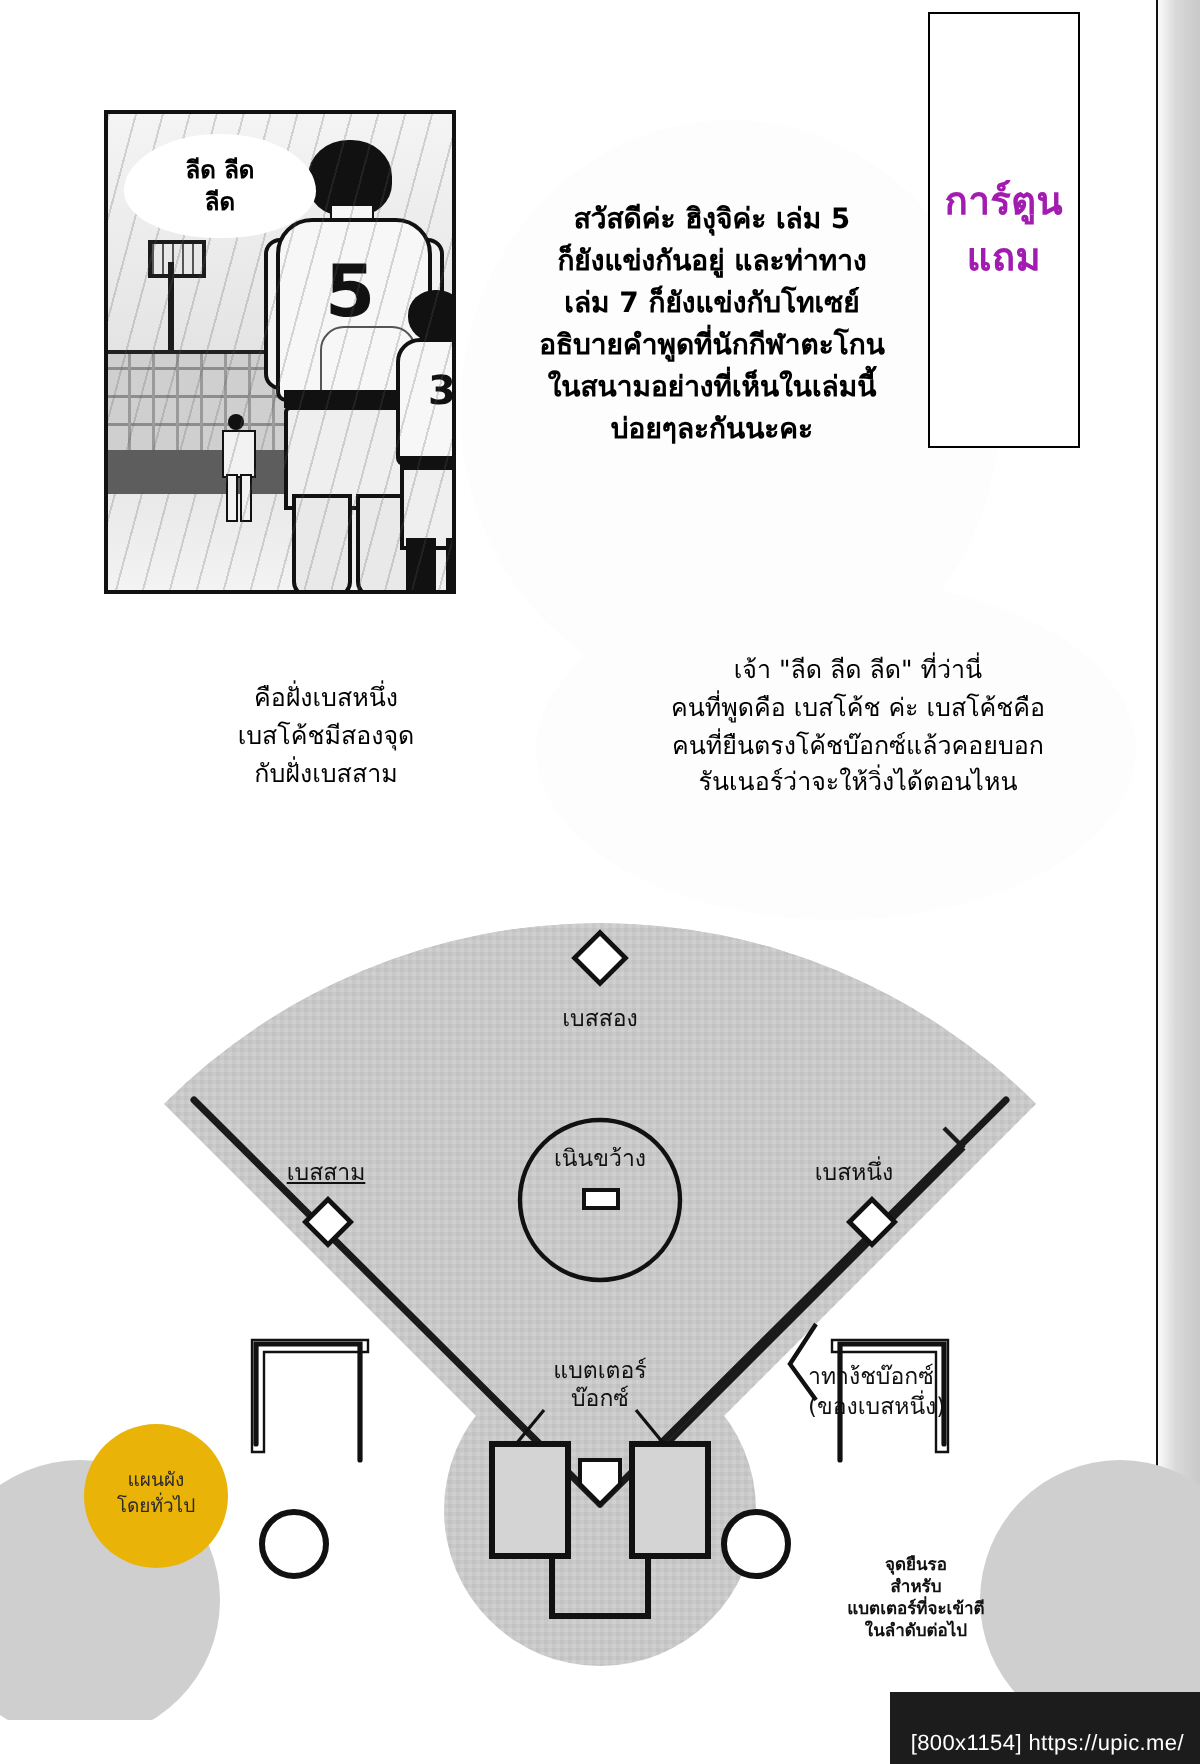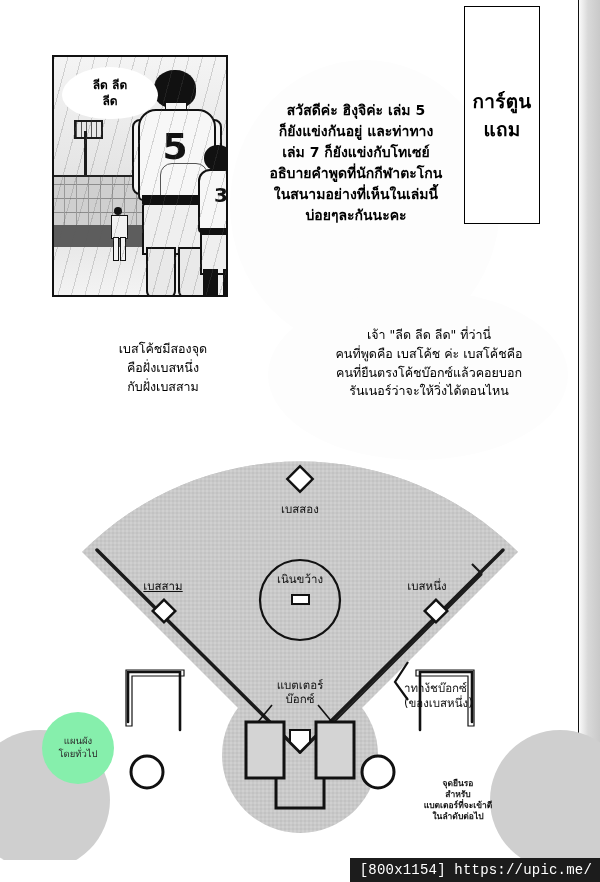--- a/index.html
+++ b/index.html
@@ -39,21 +39,21 @@
     background: #ffffff;
     z-index: 6;
     display: flex;
     flex-direction: column;
     align-items: center;
     justify-content: center;
   }
   #title-box .t-line {
     font-size: 19px;
     font-weight: bold;
-    color: #000000;
+    color: #a21caf;
     line-height: 1.5;
     letter-spacing: 0.3px;
     text-align: center;
     white-space: nowrap;
   }
 
   
   #right-edge {
     position: absolute;
     right: 0;
@@ -201,21 +201,21 @@
   #field-wrap {
     position: absolute;
     left: 0; top: 400px;
     width: 600px; height: 460px;
     z-index: 4;
   }
   #blob-left-label {
     position: absolute;
     left: 42px; top: 712px;
     width: 72px; height: 72px;
-    background: #86efac;
+    background: #eab308;
     border-radius: 50%;
     z-index: 5;
     display: flex; flex-direction: column; align-items: center; justify-content: center;
   }
   #blob-left-label .bl-line { font-size: 9.5px; color: #2a2a2a; line-height: 1.35; white-space: nowrap; }
 
   
   .field-label {
     position: absolute;
     z-index: 8;
@@ -225,23 +225,23 @@
     text-align: center;
   }
   .field-label.small { font-size: 8.5px; line-height: 1.3; }
 
   
   #watermark {
     position: absolute;
     right: 0; bottom: 0;
     background: #1c1c1c;
     color: #ffffff;
-    font-family: Liberation Mono, monospace;
-    font-size: 14px;
-    padding: 4px 8px 4px 10px;
+    font-family: Liberation Sans, sans-serif;
+    font-size: 11px;
+    padding: 20px 8px 4px 10px;
     letter-spacing: 0.2px;
     z-index: 20;
     white-space: nowrap;
   }
 </style>
 </head>
 <body>
 
 <div id="page">
 
@@ -316,22 +316,22 @@
     </div>
 
   <div class="narration" id="narration-second">
       <div>เจ้า "ลีด ลีด ลีด" ที่ว่านี่</div>
       <div>คนที่พูดคือ เบสโค้ช ค่ะ เบสโค้ชคือ</div>
       <div>คนที่ยืนตรงโค้ชบ๊อกซ์แล้วคอยบอก</div>
       <div>รันเนอร์ว่าจะให้วิ่งได้ตอนไหน</div>
     </div>
 
   <div class="narration" id="narration-left">
+      <div>คือฝั่งเบสหนึ่ง</div>
       <div>เบสโค้ชมีสองจุด</div>
-      <div>คือฝั่งเบสหนึ่ง</div>
       <div>กับฝั่งเบสสาม</div>
     </div>
 
   <svg id="field-wrap" viewBox="0 0 600 460">
     <defs>
       <pattern id="tex" width="4" height="4" patternUnits="userSpaceOnUse">
         <rect width="4" height="4" fill="#c9c9c9"></rect>
         <rect width="2" height="2" fill="#c2c2c2"></rect>
         <rect x="2" y="2" width="2" height="2" fill="#d0d0d0"></rect>
       </pattern>

